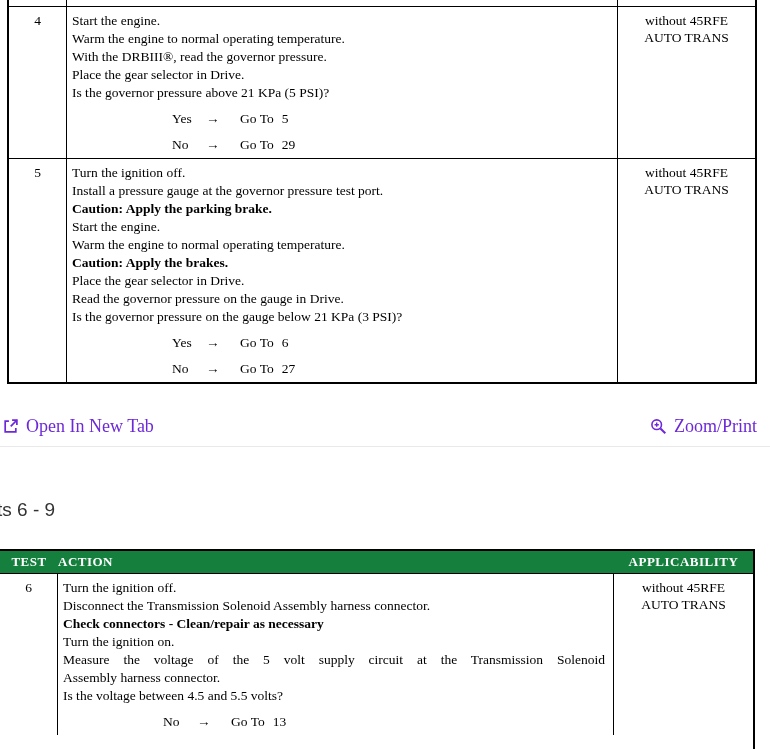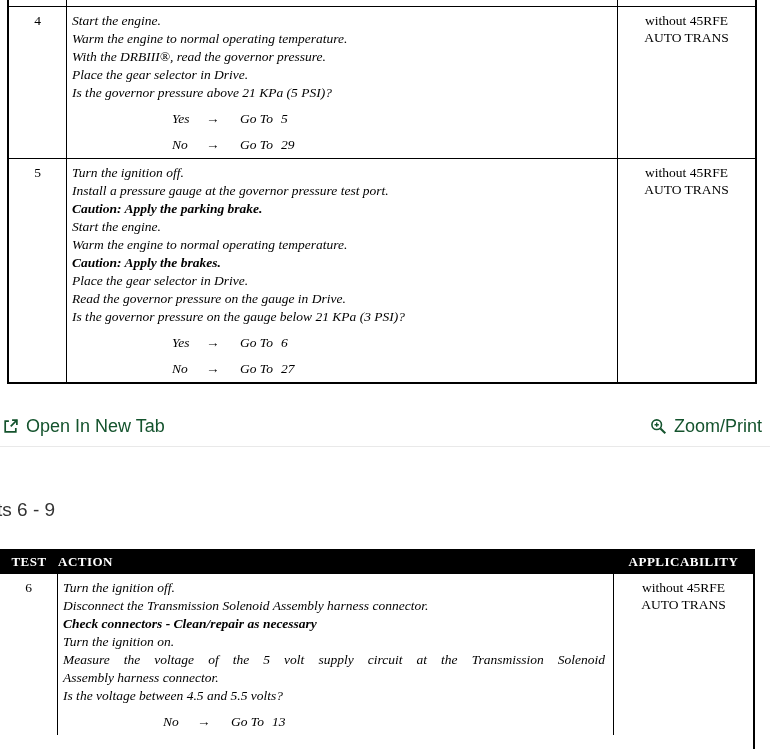--- a/index.html
+++ b/index.html
@@ -10,45 +10,45 @@
   .doc-table{position:absolute;background:#fff;border:2px solid #000;box-sizing:border-box;}
   #table1{left:7px;top:-30px;width:750px;border-top:2px solid #000;}
   #table2{left:-2px;top:549px;width:757px;border-bottom:none;min-height:215px;}
 
   .trow{display:flex;border-top:1px solid #000;}
   .trow.partial-row{height:34px;border-top:none;}
   .cell{box-sizing:border-box;}
   .cell-test{width:58px;flex:0 0 58px;text-align:center;padding-top:5px;
              border-right:1px solid #000;font-size:13.5px;line-height:18px;}
   .cell-action{flex:1;padding:5px 8px 4px 5px;border-right:1px solid #000;
-               font-size:13.5px;line-height:18px;font-style:italic;}
+               font-size:13.5px;line-height:18px;}
   .cell-appl{width:137px;flex:0 0 137px;text-align:center;padding-top:5px;
              font-size:13.5px;line-height:17px;}
   #table2 .cell-appl{width:139px;flex:0 0 139px;}
 
   .aline{margin:0;}
   .aline.bold{font-weight:bold;}
   .aline.jline{text-align:justify;text-align-last:justify;}
 
   .goto-line{margin:8px 0 0 100px;white-space:nowrap;}
   .goto-ans{display:inline-block;width:34px;}
   .goto-arrow{display:inline-block;width:34px;}
   .goto-label{margin-right:8px;}
 
   
-  .thead{display:flex;background:#000000;color:#fff;height:22px;align-items:center;
+  .thead{display:flex;background:#15803d;color:#fff;height:22px;align-items:center;
          font-weight:bold;font-size:13px;letter-spacing:0.5px;}
   .th-test{width:58px;flex:0 0 58px;text-align:center;}
   .th-action{flex:1;text-align:left;}
   .th-appl{width:139px;flex:0 0 139px;text-align:center;}
 
   
   .toolbar{position:absolute;left:0;top:408px;width:770px;height:38px;background:#fff;
            border-bottom:1px solid #e9e9e9;
-           font-family:Liberation Sans, sans-serif;font-size:18px;color:#14532d;}
+           font-family:Liberation Serif, serif;font-size:18px;color:#6d28d9;}
   .tool-link{position:absolute;top:8px;display:flex;align-items:center;gap:7px;cursor:pointer;white-space:nowrap;}
   .tool-link svg{display:block;}
   #open-link{left:2px;}
   #zoom-link{left:650px;}
 
   
   .section-heading{position:absolute;left:-3px;top:499px;
                    font-family:"Liberation Sans", sans-serif;font-size:19px;color:#333;}
 </style>
 </head>

